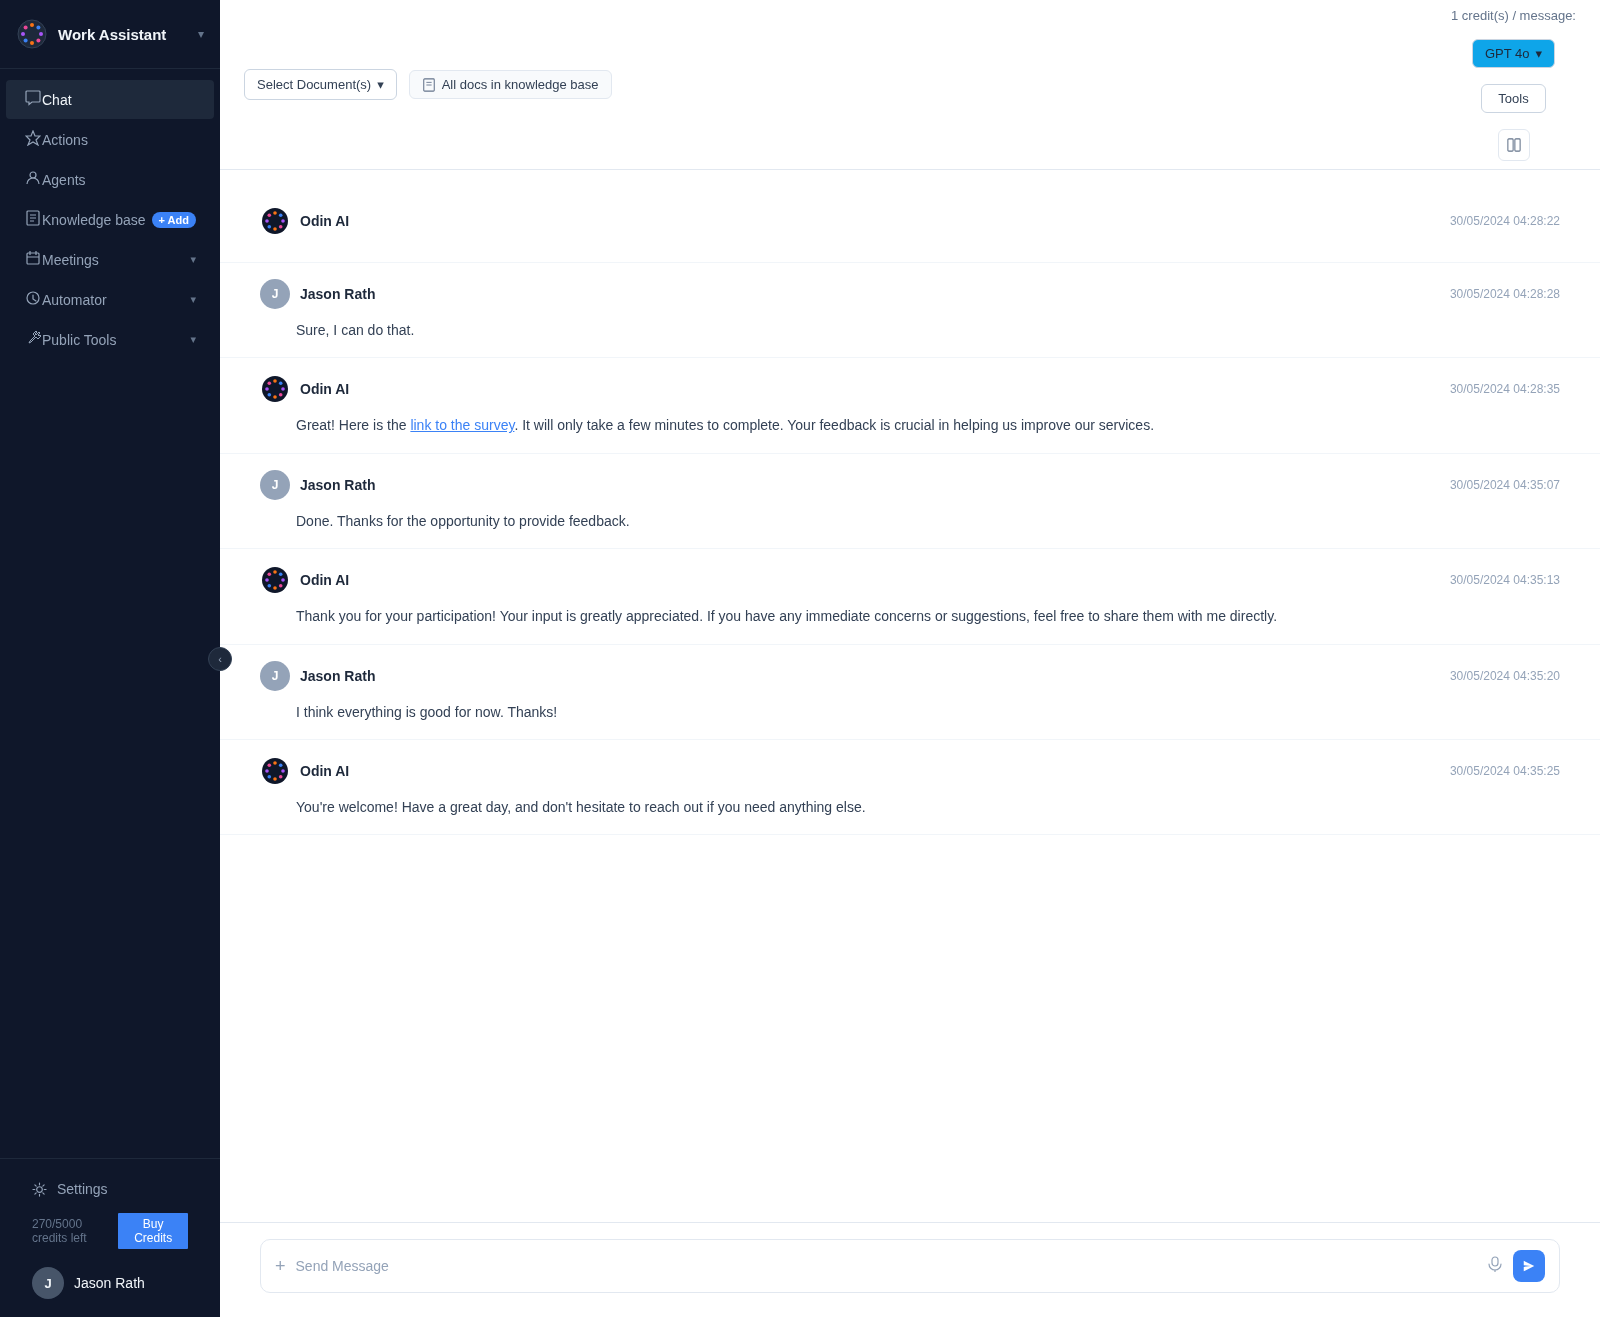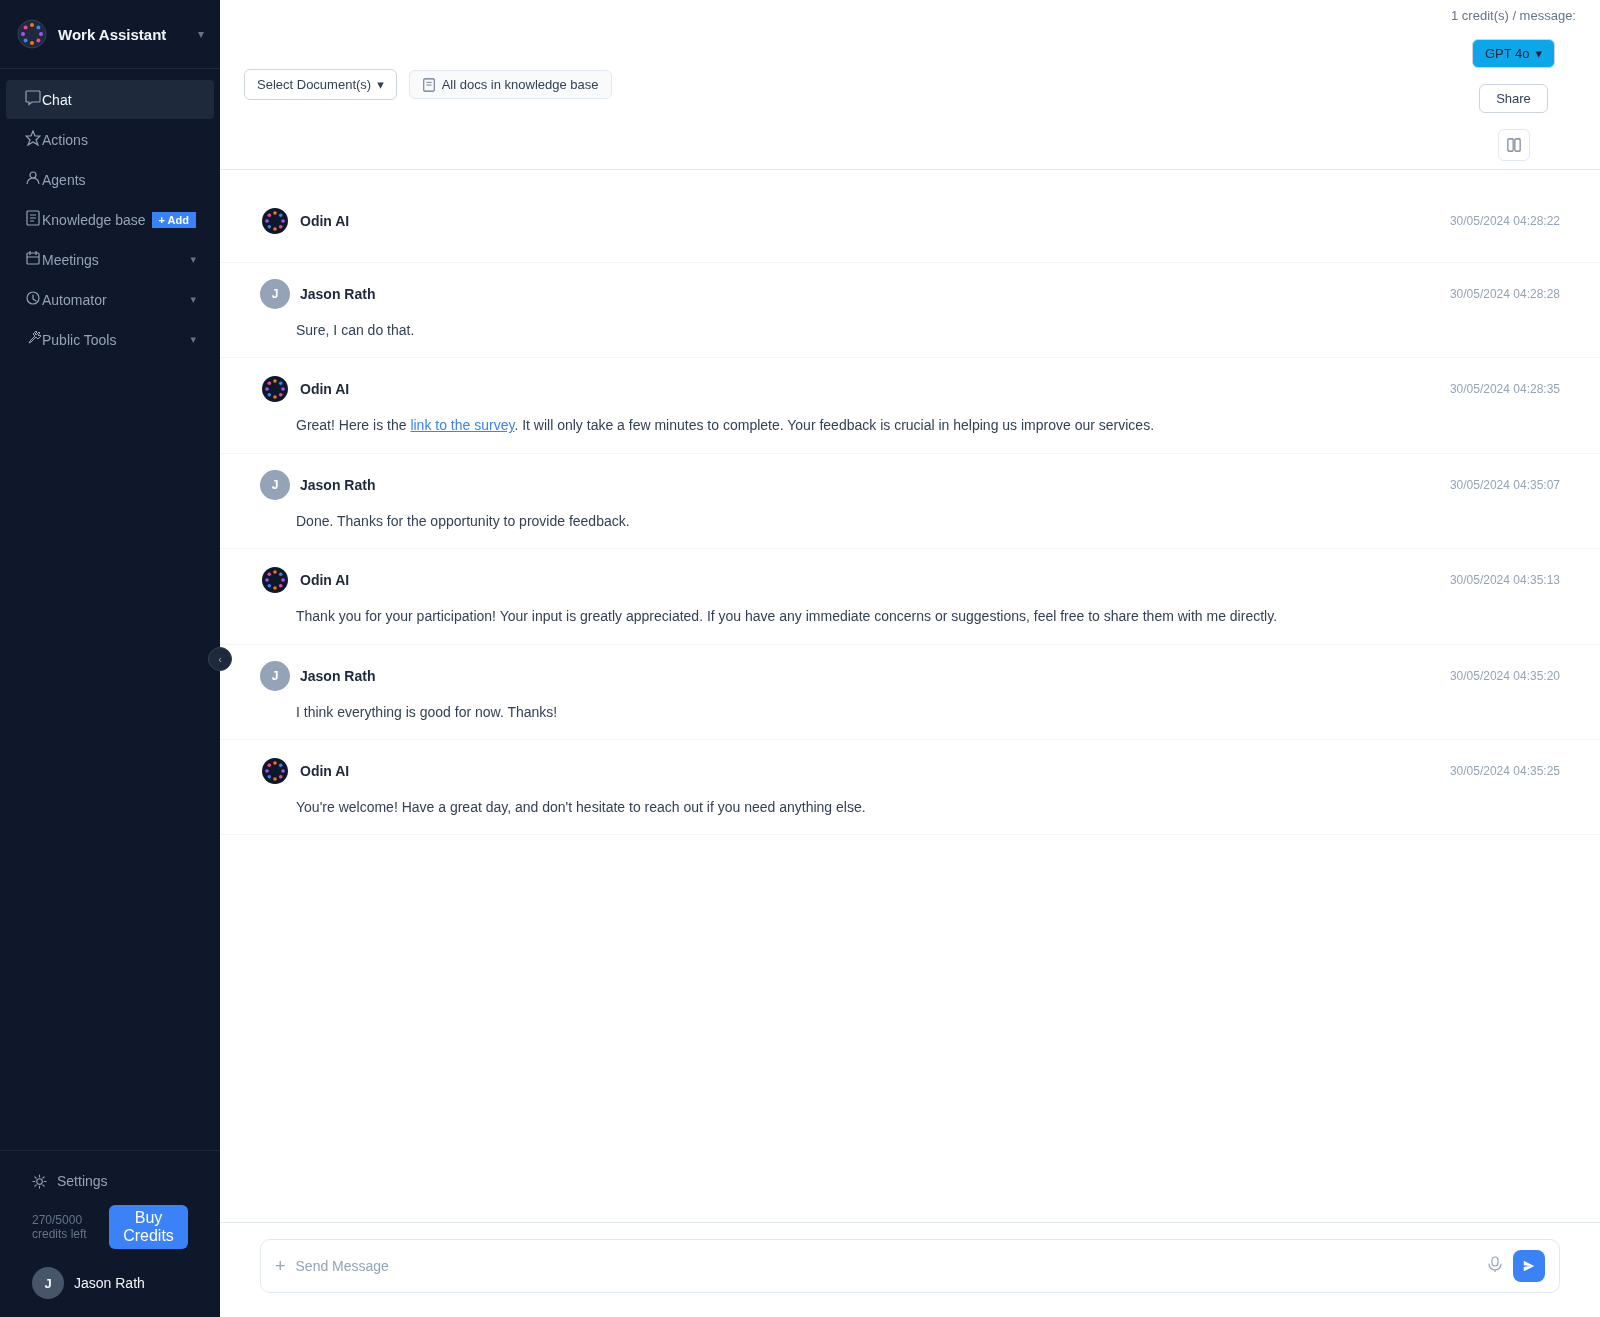--- a/index.html
+++ b/index.html
@@ -69,21 +69,21 @@
     .nav-icon {
       font-size: 15px;
       width: 18px;
       text-align: center;
     }
     .nav-badge {
       background: #3b82f6;
       color: #fff;
       font-size: 11px;
       padding: 2px 7px;
-      border-radius: 0;
+      border-radius: 8px;
       font-weight: 600;
     }
     .nav-chevron {
       font-size: 11px;
       color: #64748b;
     }
     .sidebar-footer {
       padding: 14px 28px;
       border-top: 1px solid #1e293b;
     }
@@ -101,23 +101,23 @@
       align-items: center;
       justify-content: space-between;
       padding: 8px 4px;
       font-size: 12px;
       color: #64748b;
     }
     .buy-credits-btn {
       background: #3b82f6;
       color: #fff;
       border: none;
-      border-radius: 6px;
+      border-radius: 1px;
       padding: 4px 10px;
-      font-size: 16px;
+      font-size: 12px;
       cursor: pointer;
       font-weight: 500;
     }
     .user-row {
       display: flex;
       align-items: center;
       gap: 10px;
       padding: 10px 4px 4px;
       color: #f1f5f9;
       font-size: 14px;
@@ -514,21 +514,21 @@
           </svg>
         <span>All docs in knowledge base</span>
       </div>
     </div>
     <div class="topbar-right">
       <span class="credits-info">1 credit(s) / message:</span>
       <div class="model-selector">
         <span>GPT 4o</span>
         <span>▾</span>
       </div>
-      <button class="share-btn">Share</button>
+      <button class="share-btn">Tools</button>
       <div class="layout-btn">
         <svg width="14" height="14" viewBox="0 0 16 16" fill="none">
             <rect x="1" y="1" width="6" height="14" rx="1" stroke="#64748b" stroke-width="1.2" fill="none"></rect>
             <rect x="9" y="1" width="6" height="14" rx="1" stroke="#64748b" stroke-width="1.2" fill="none"></rect>
           </svg>
       </div>
     </div>
   </div>
 
   <div id="chat-area">

